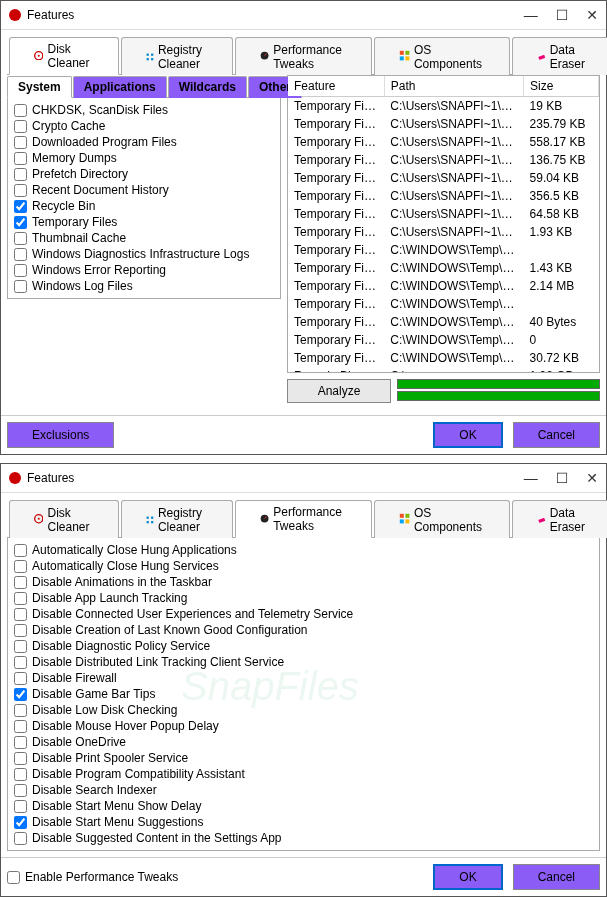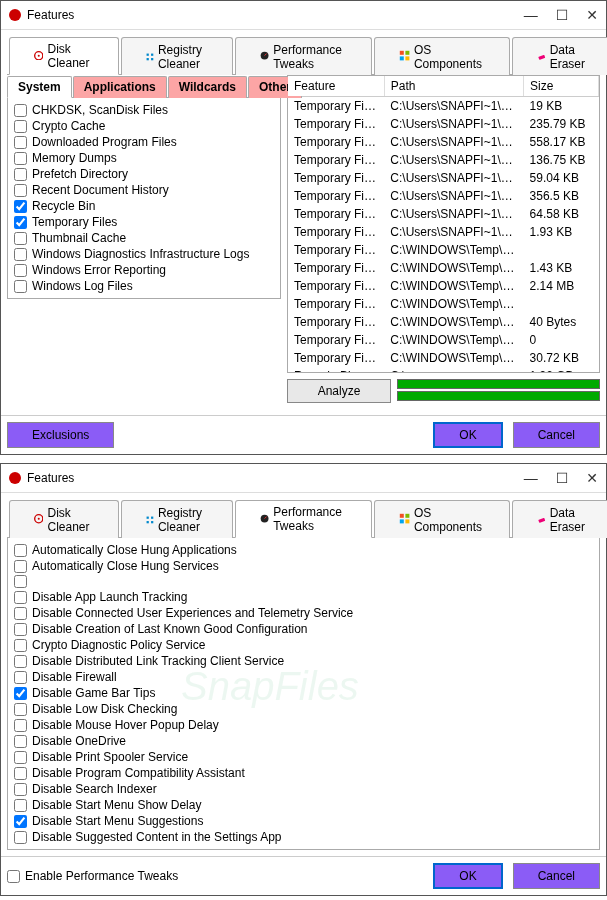--- a/index.html
+++ b/index.html
@@ -9,21 +9,21 @@
 .titlebar-icon { width: 12px; height: 12px; border-radius: 50%; background: #c00; margin-right: 6px; }
 .titlebar-title { flex: 1; font-size: 12px; }
 .titlebar-btns { display: flex; gap: 18px; }
 .titlebar-btns span { font-size: 14px; cursor: pointer; color: #333; }
 .content { padding: 6px; }
 .tabstrip { display: flex; border-bottom: 1px solid #aaa; padding-left: 2px; }
 .maintab { display: flex; align-items: center; padding: 4px 24px; border: 1px solid #aaa; border-bottom: none; margin-right: 2px; background: #f5f5f5; border-radius: 3px 3px 0 0; cursor: pointer; position: relative; top: 1px; }
 .maintab.active { background: #fff; border-bottom: 1px solid #fff; }
 .maintab .tabicon { width: 14px; height: 14px; margin-right: 4px; }
 .subtabstrip { display: flex; border-bottom: 1px solid #aaa; width: 274px; font-weight: bold; }
-.subtab { padding: 3px 10px; border: 1px solid #aaa; border-bottom: none; margin-right: 1px; background: #fca5a5; border-radius: 2px 2px 0 0; cursor: pointer; position: relative; top: 1px; }
+.subtab { padding: 3px 10px; border: 1px solid #aaa; border-bottom: none; margin-right: 1px; background: #8b5cf6; border-radius: 2px 2px 0 0; cursor: pointer; position: relative; top: 1px; }
 .subtab.active { background: #fff; border-bottom: 1px solid #fff; }
 .split { display: flex; gap: 6px; }
 .left-pane { width: 274px; border: 1px solid #aaa; border-top: none; padding: 4px 0; }
 .checklist { list-style: none; }
 .checklist li { padding: 1px 6px; display: flex; align-items: center; cursor: pointer; }
 .checklist input[type=checkbox] { margin-right: 5px; }
 .right-pane { flex: 1; display: flex; flex-direction: column; }
 .table-wrap { border: 1px solid #aaa; height: 298px; overflow: hidden; display: flex; }
 .table-scroll { flex: 1; overflow-y: scroll; }
 table { width: 100%; border-collapse: collapse; }
@@ -333,36 +333,37 @@
           <li>
             <input type="checkbox" style="">
             <span>Automatically Close Hung Applications</span>
           </li>
           <li>
             <input type="checkbox" style="">
             <span>Automatically Close Hung Services</span>
           </li>
           <li>
             <input type="checkbox" style="">
+            <span>Disable Animations in the Taskbar</span>
           </li>
           <li>
             <input type="checkbox" style="">
             <span>Disable App Launch Tracking</span>
           </li>
           <li>
             <input type="checkbox" style="">
             <span>Disable Connected User Experiences and Telemetry Service</span>
           </li>
           <li>
             <input type="checkbox" style="">
             <span>Disable Creation of Last Known Good Configuration</span>
           </li>
           <li>
             <input type="checkbox" style="">
-            <span>Crypto Diagnostic Policy Service</span>
+            <span>Disable Diagnostic Policy Service</span>
           </li>
           <li>
             <input type="checkbox" style="">
             <span>Disable Distributed Link Tracking Client Service</span>
           </li>
           <li>
             <input type="checkbox" style="">
             <span>Disable Firewall</span>
           </li>
           <li>

